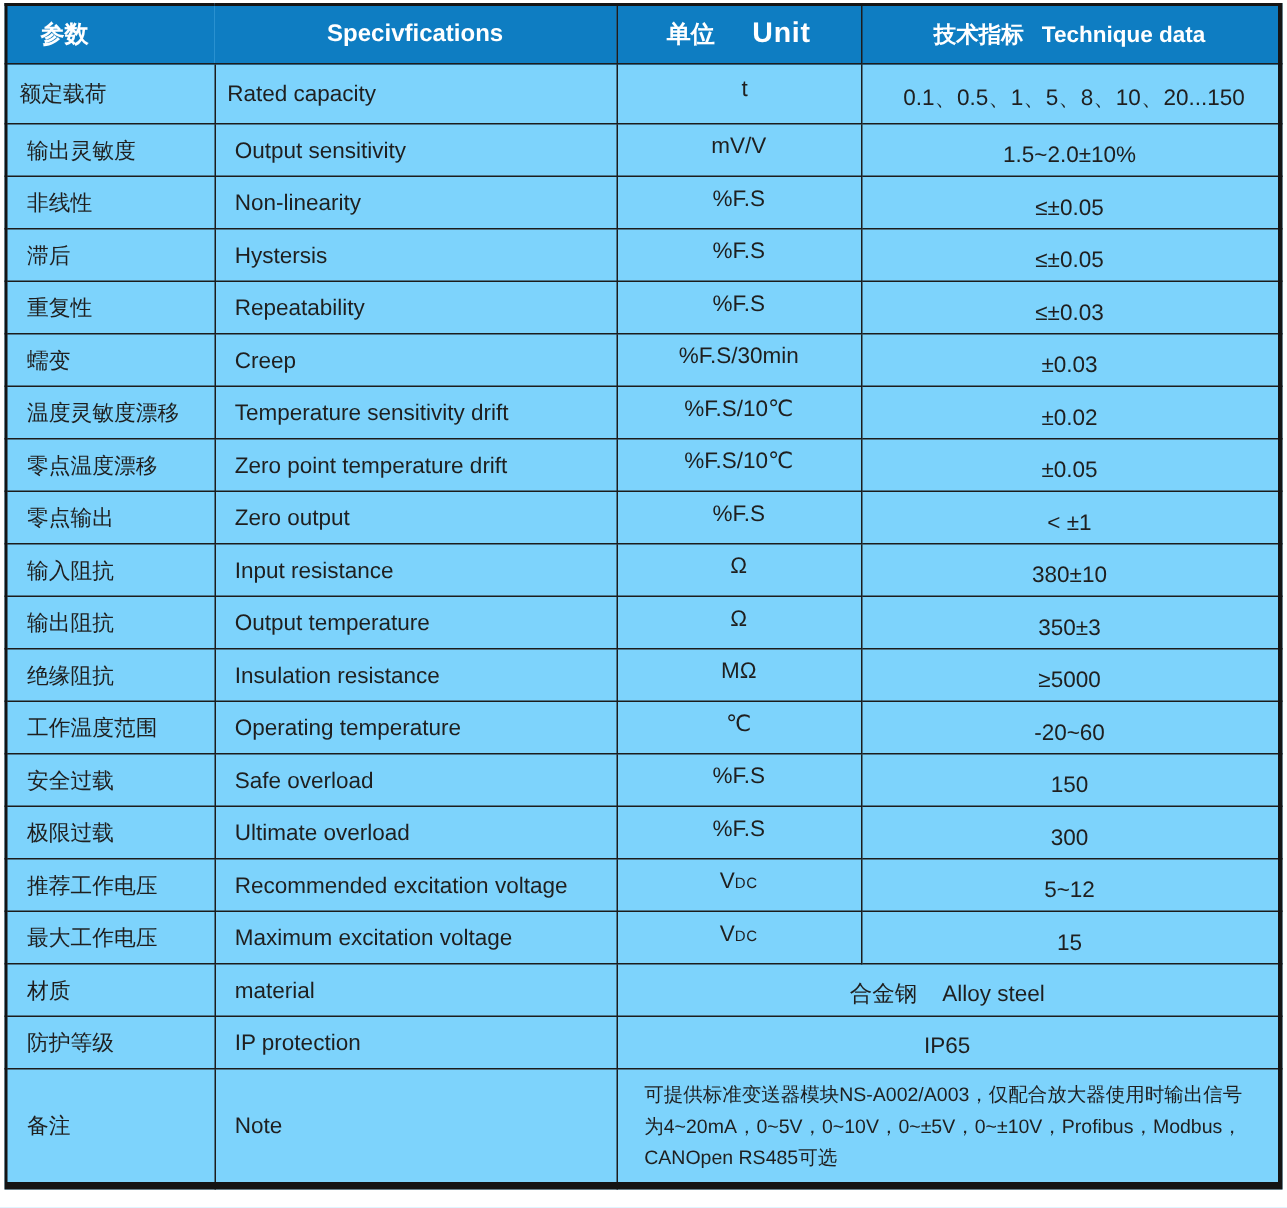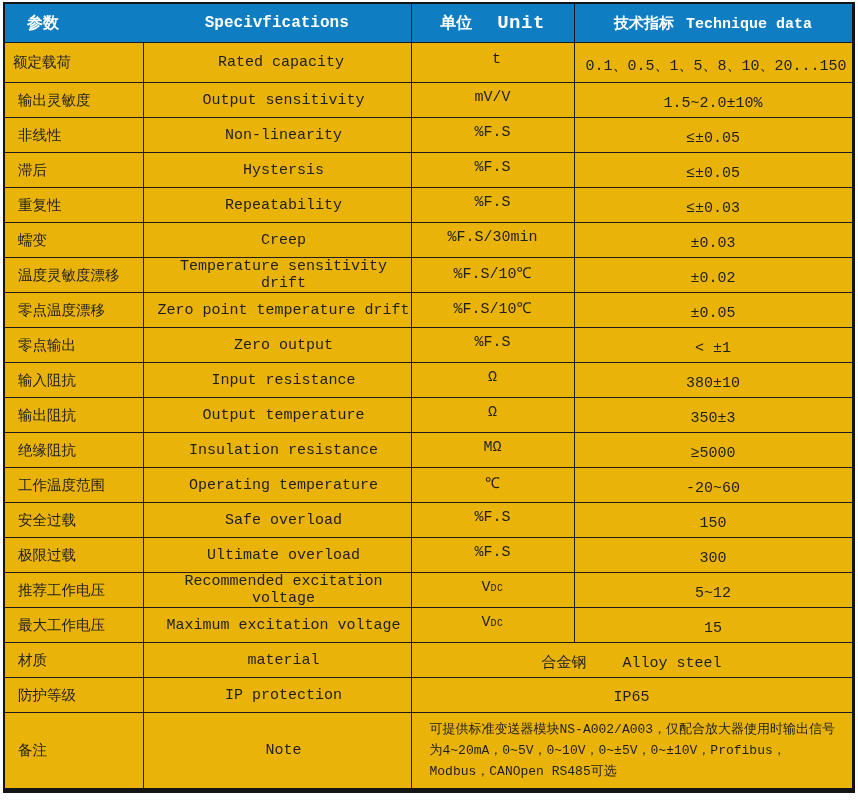--- a/index.html
+++ b/index.html
@@ -13,22 +13,21 @@
   }
   .sheet {
     position: absolute;
     left: 3px;
     top: 2px;
   }
   table.spec {
     border-collapse: collapse;
     table-layout: fixed;
     width: 849px;
-    background: #eab308;
-    font-family: Liberation Mono, monospace;
+    background: #7dd3fc;
   }
   table.spec, table.spec th, table.spec td {
     border: 1px solid #1c1c1c;
   }
   table.spec {
     border-top: 2px solid #141414;
     border-left: 2px solid #141414;
     border-right: 3px solid #141414;
     border-bottom: 5px solid #141414;
   }
@@ -77,21 +76,21 @@
   }
   tr.row-first td { height: 40px; padding-left: 8px; }
   tr.row-note td { height: 74px; }
 
   td.param {
     text-align: left;
     padding-left: 13px;
     font-size: 14.5px;
   }
   td.spec {
-    text-align: center;
+    text-align: left;
     padding-left: 13px;
   }
   td.unit {
     text-align: center;
     padding-bottom: 6px;
   }
   td.value {
     text-align: center;
     padding-top: 6px;
     padding-left: 2px;

